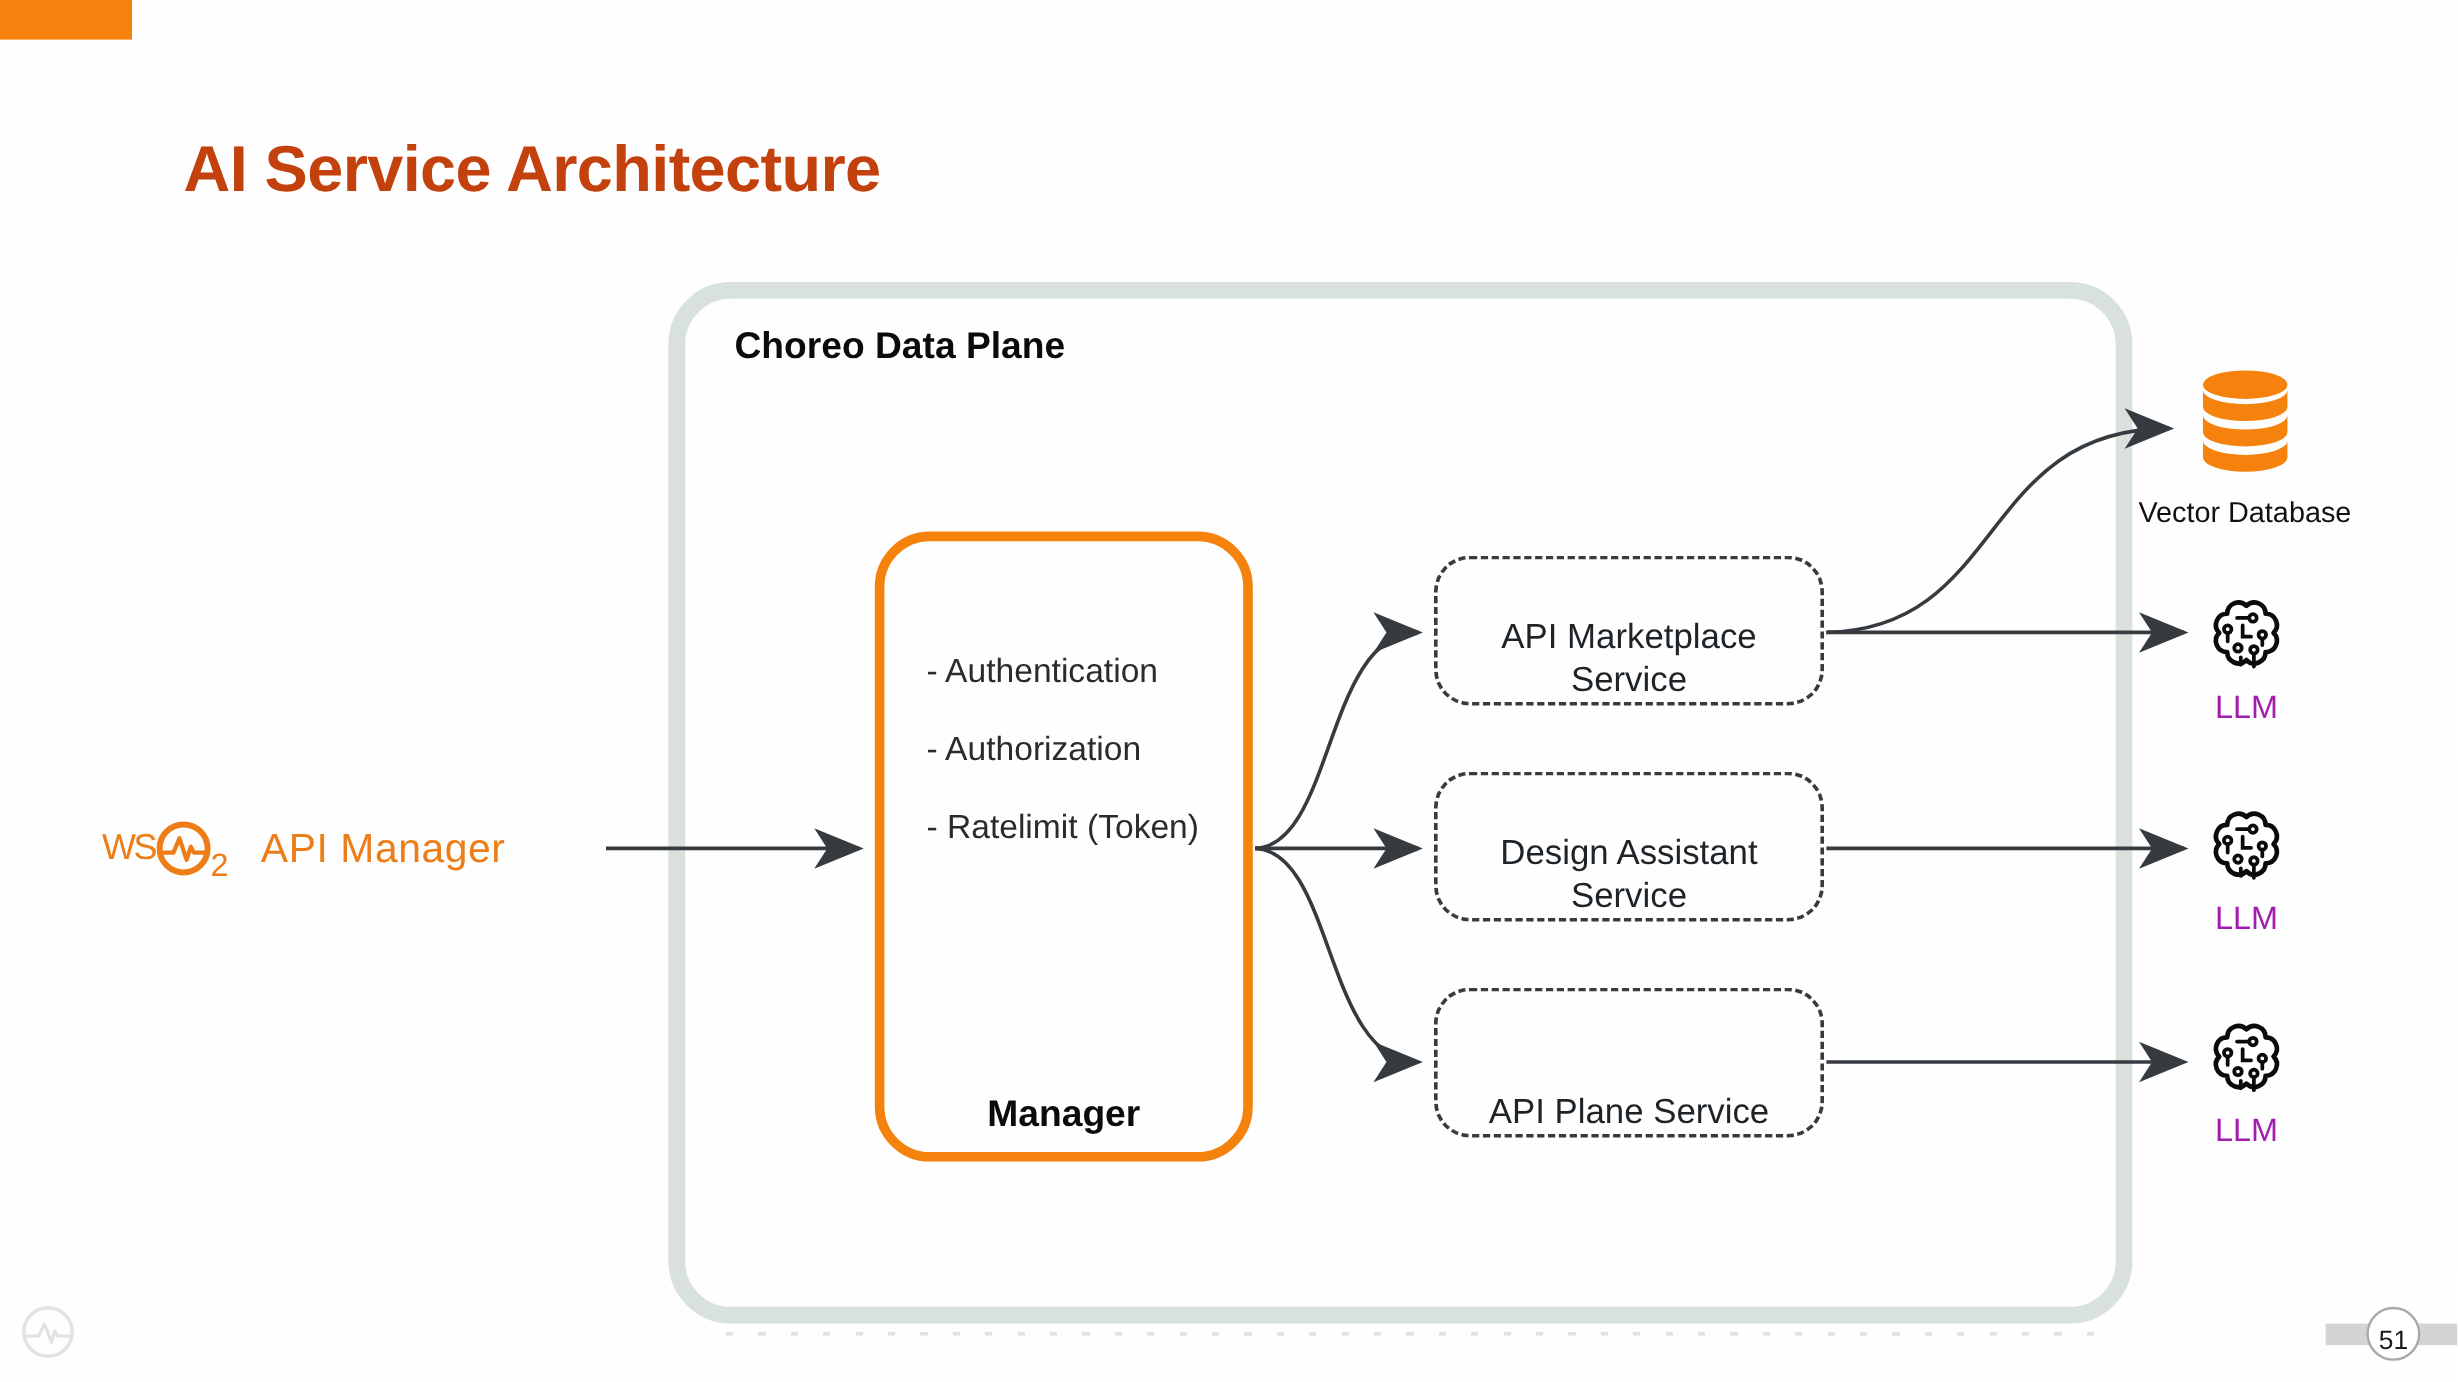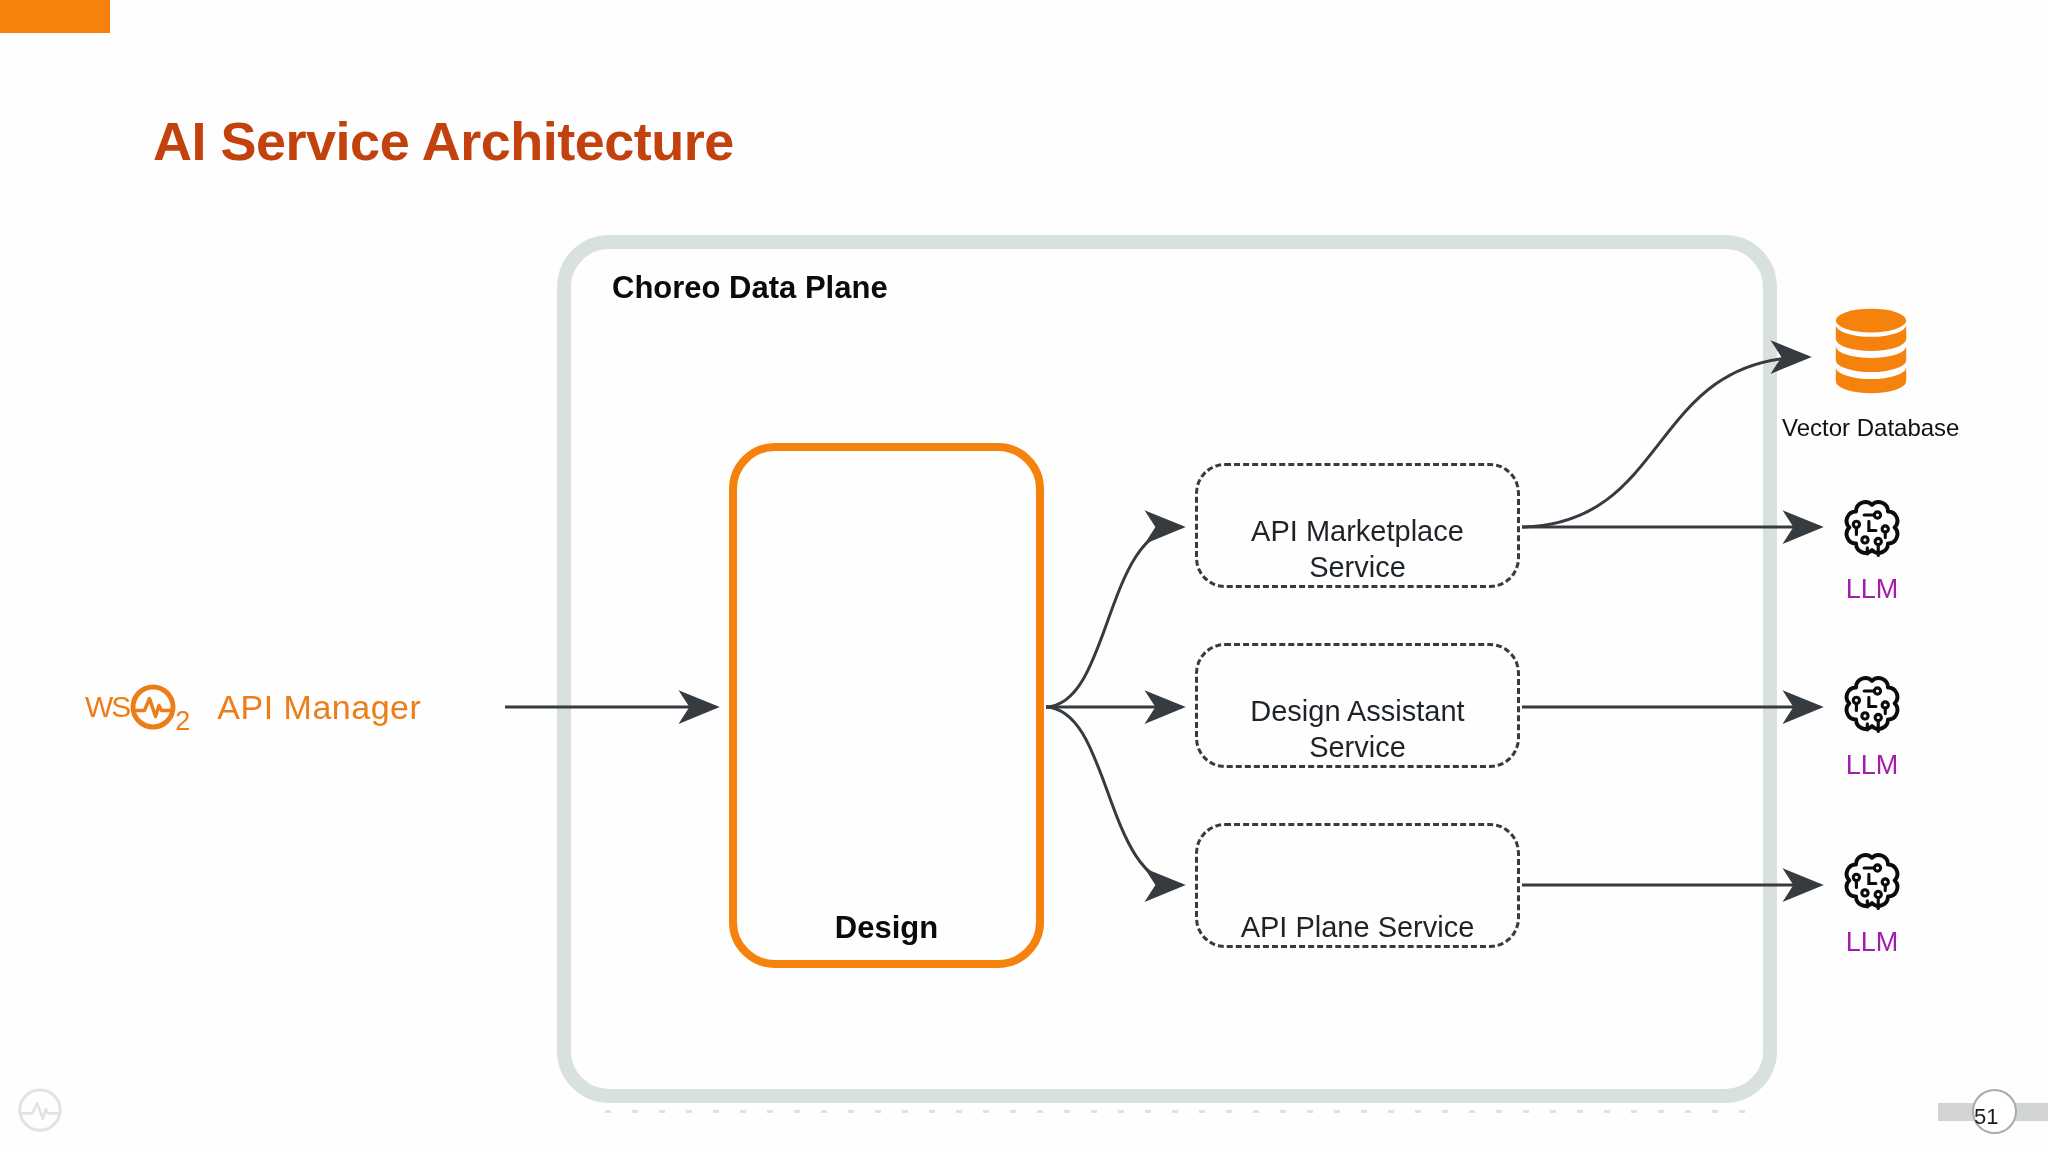--- a/index.html
+++ b/index.html
@@ -65,21 +65,21 @@
 
   
   .arrows{left:0;top:0;width:2048px;height:1152px;pointer-events:none;}
 
   
   .footer-logo{left:16px;top:1086px;width:48px;height:48px;}
   .page-bar{left:1938px;top:1103px;width:110px;height:18px;background:#D3D5D4;}
   .page-circle{
     left:1972px;top:1089px;width:45px;height:45px;border-radius:50%;
     background:#ffffff;border:2px solid #A6ACAB;box-sizing:border-box;
-    display:flex;align-items:flex-end;justify-content:flex-start;padding-bottom:2px;
+    display:flex;align-items:flex-end;justify-content:center;padding-bottom:2px;
     font-size:22px;color:#1b1b1b;
   }
   .dashed-guide{
     left:605px;top:1110px;width:1160px;height:3px;
     background:repeating-linear-gradient(90deg,#d9dcdb 0 6px,transparent 6px 27px);
     opacity:.8;
   }
 </style>
 </head>
 <body>
@@ -97,21 +97,26 @@
       <path d="M16,57 H33 L43,33 L55,69 L62,47 L67,57 H84" fill="none" stroke="#ED7D17" stroke-width="7" stroke-linecap="round" stroke-linejoin="round"></path>
     </svg>
     <span class="wso2-sub">2</span>
     <span class="wso2-product">API Manager</span>
   </div>
 
   <div class="abs container-box"></div>
   <div class="abs container-label">Choreo Data Plane</div>
 
   <div class="abs gateway-box">
-    <div class="gw-label">Design</div>
+    <div class="gw-items">
+      <div class="gw-item">- Authentication</div>
+      <div class="gw-item">- Authorization</div>
+      <div class="gw-item">- Ratelimit (Token)</div>
+    </div>
+    <div class="gw-label">Manager</div>
   </div>
 
   <div class="abs service-box svc-0">
     <div class="service-name">API Marketplace Service</div>
   </div>
   <div class="abs service-box svc-1">
     <div class="service-name">Design Assistant Service</div>
   </div>
   <div class="abs service-box svc-2">
     <div class="service-name">API Plane Service</div>

